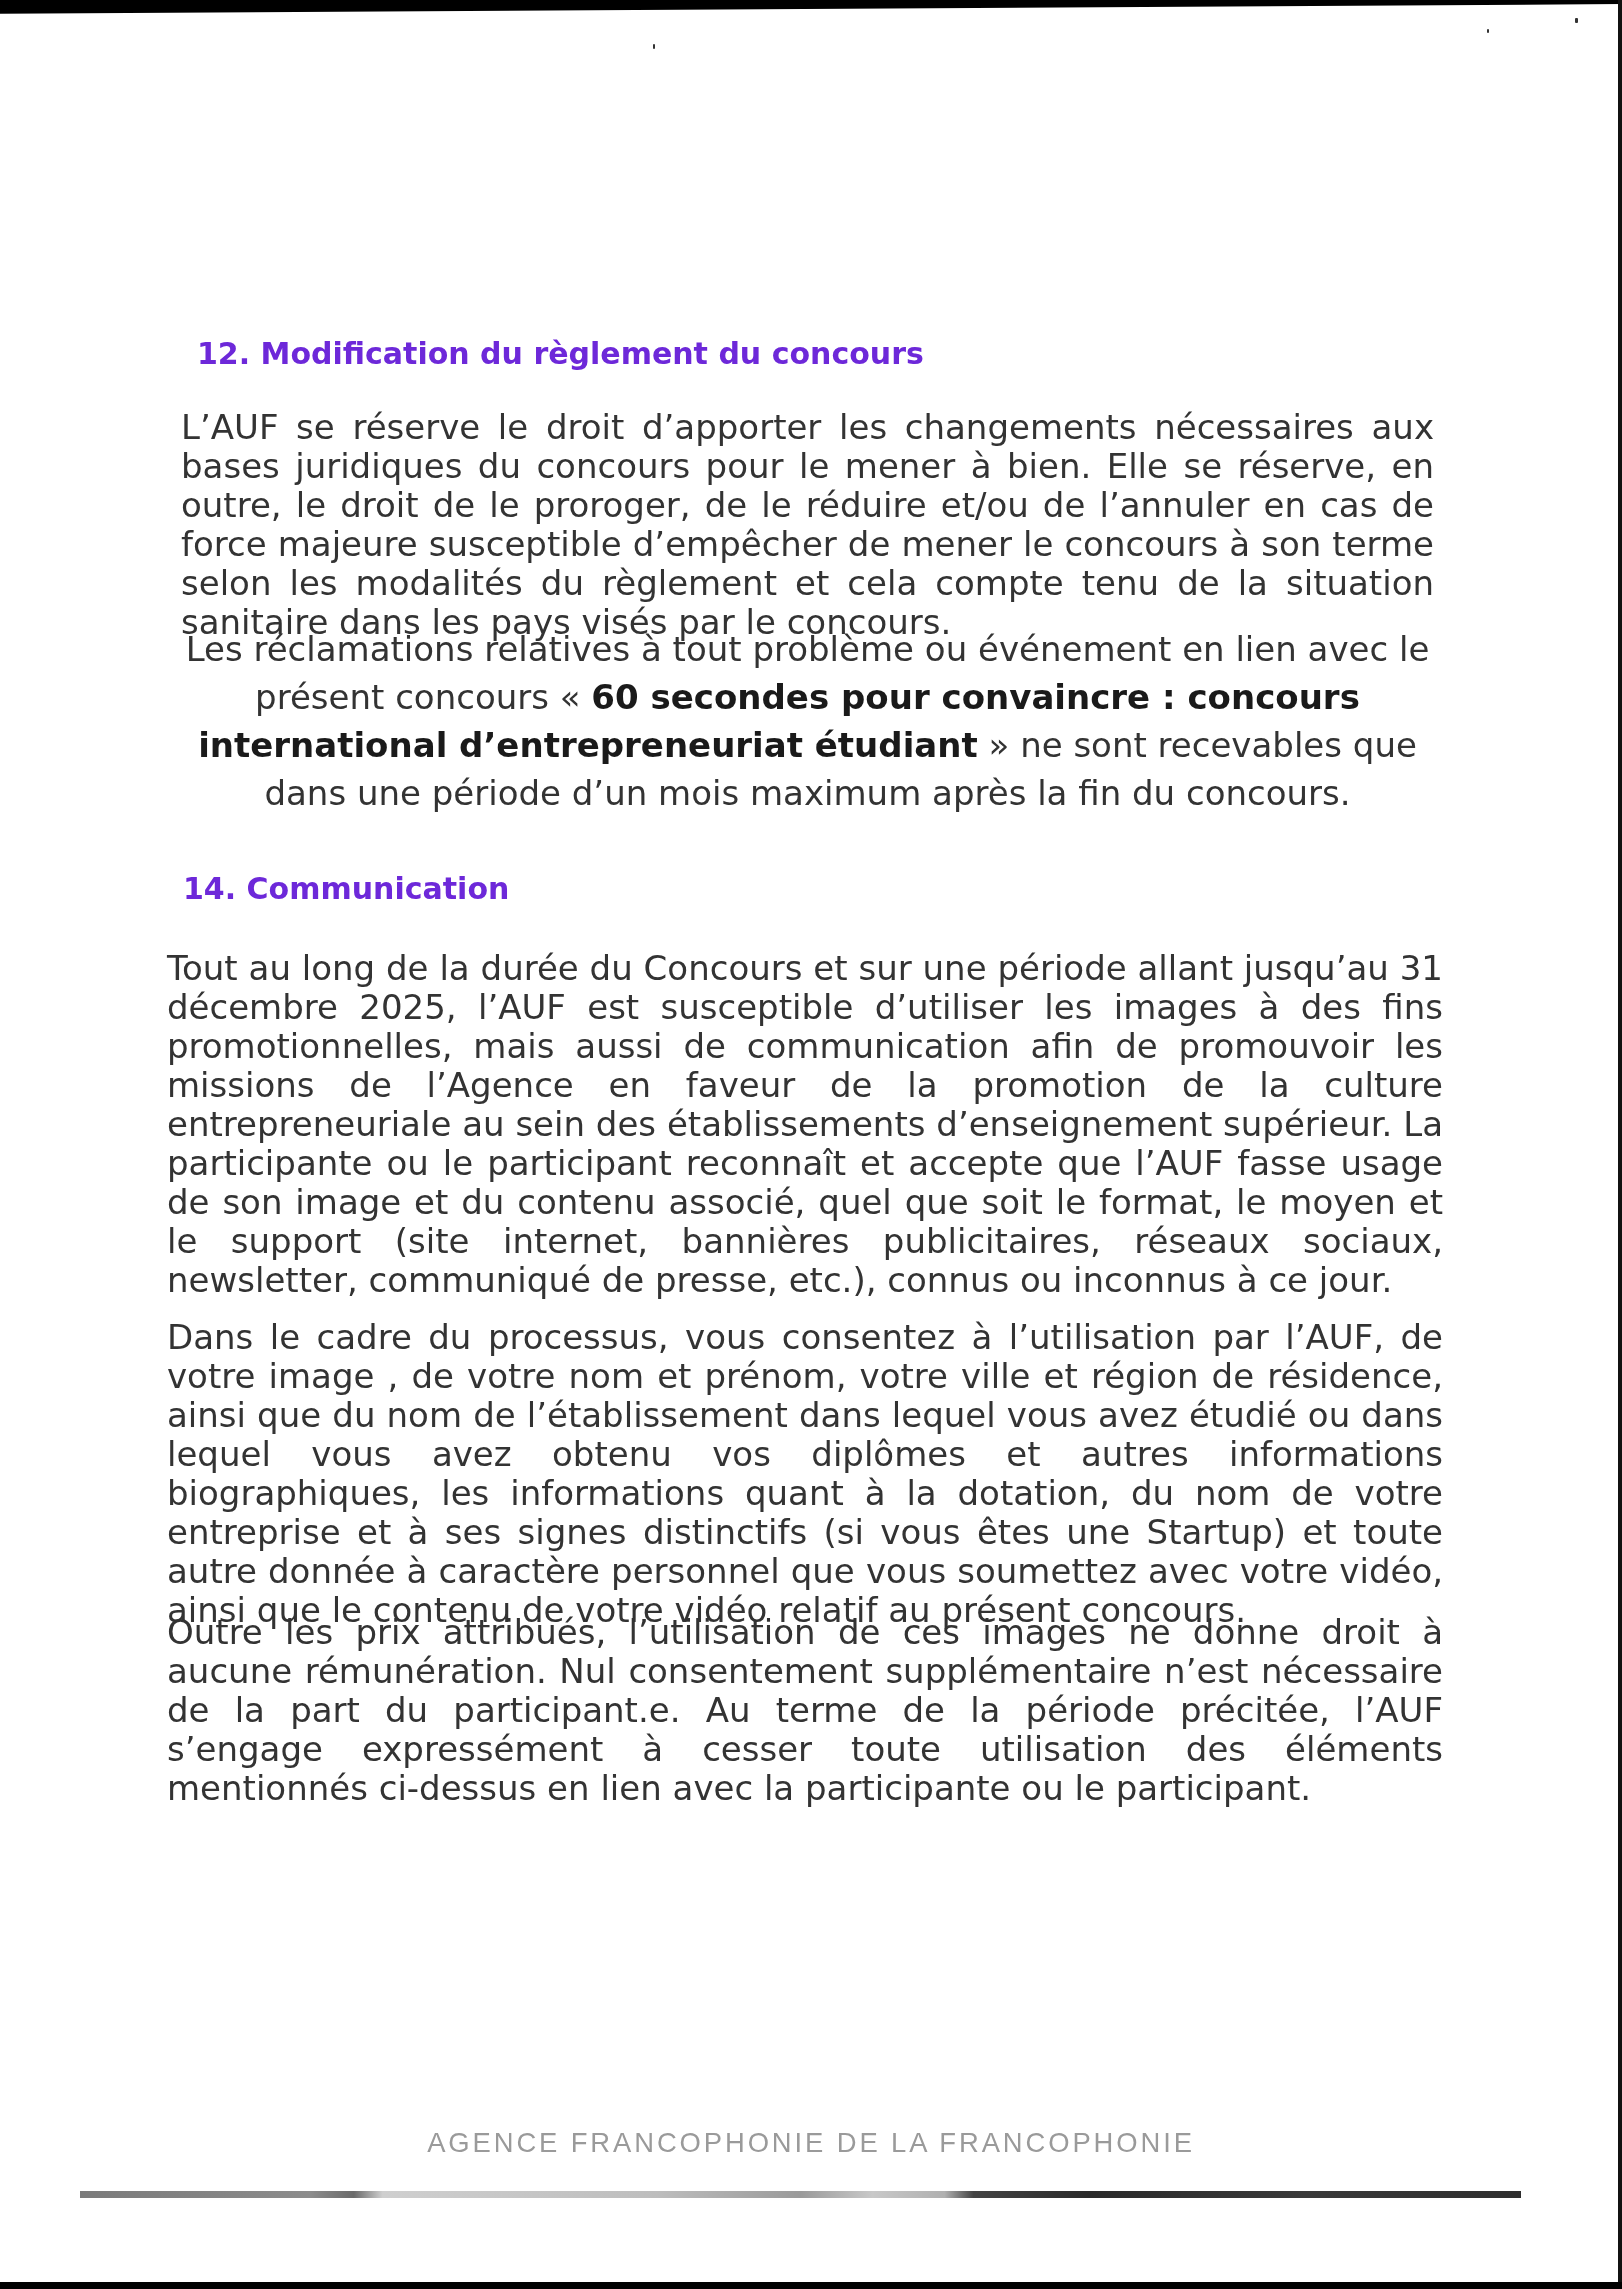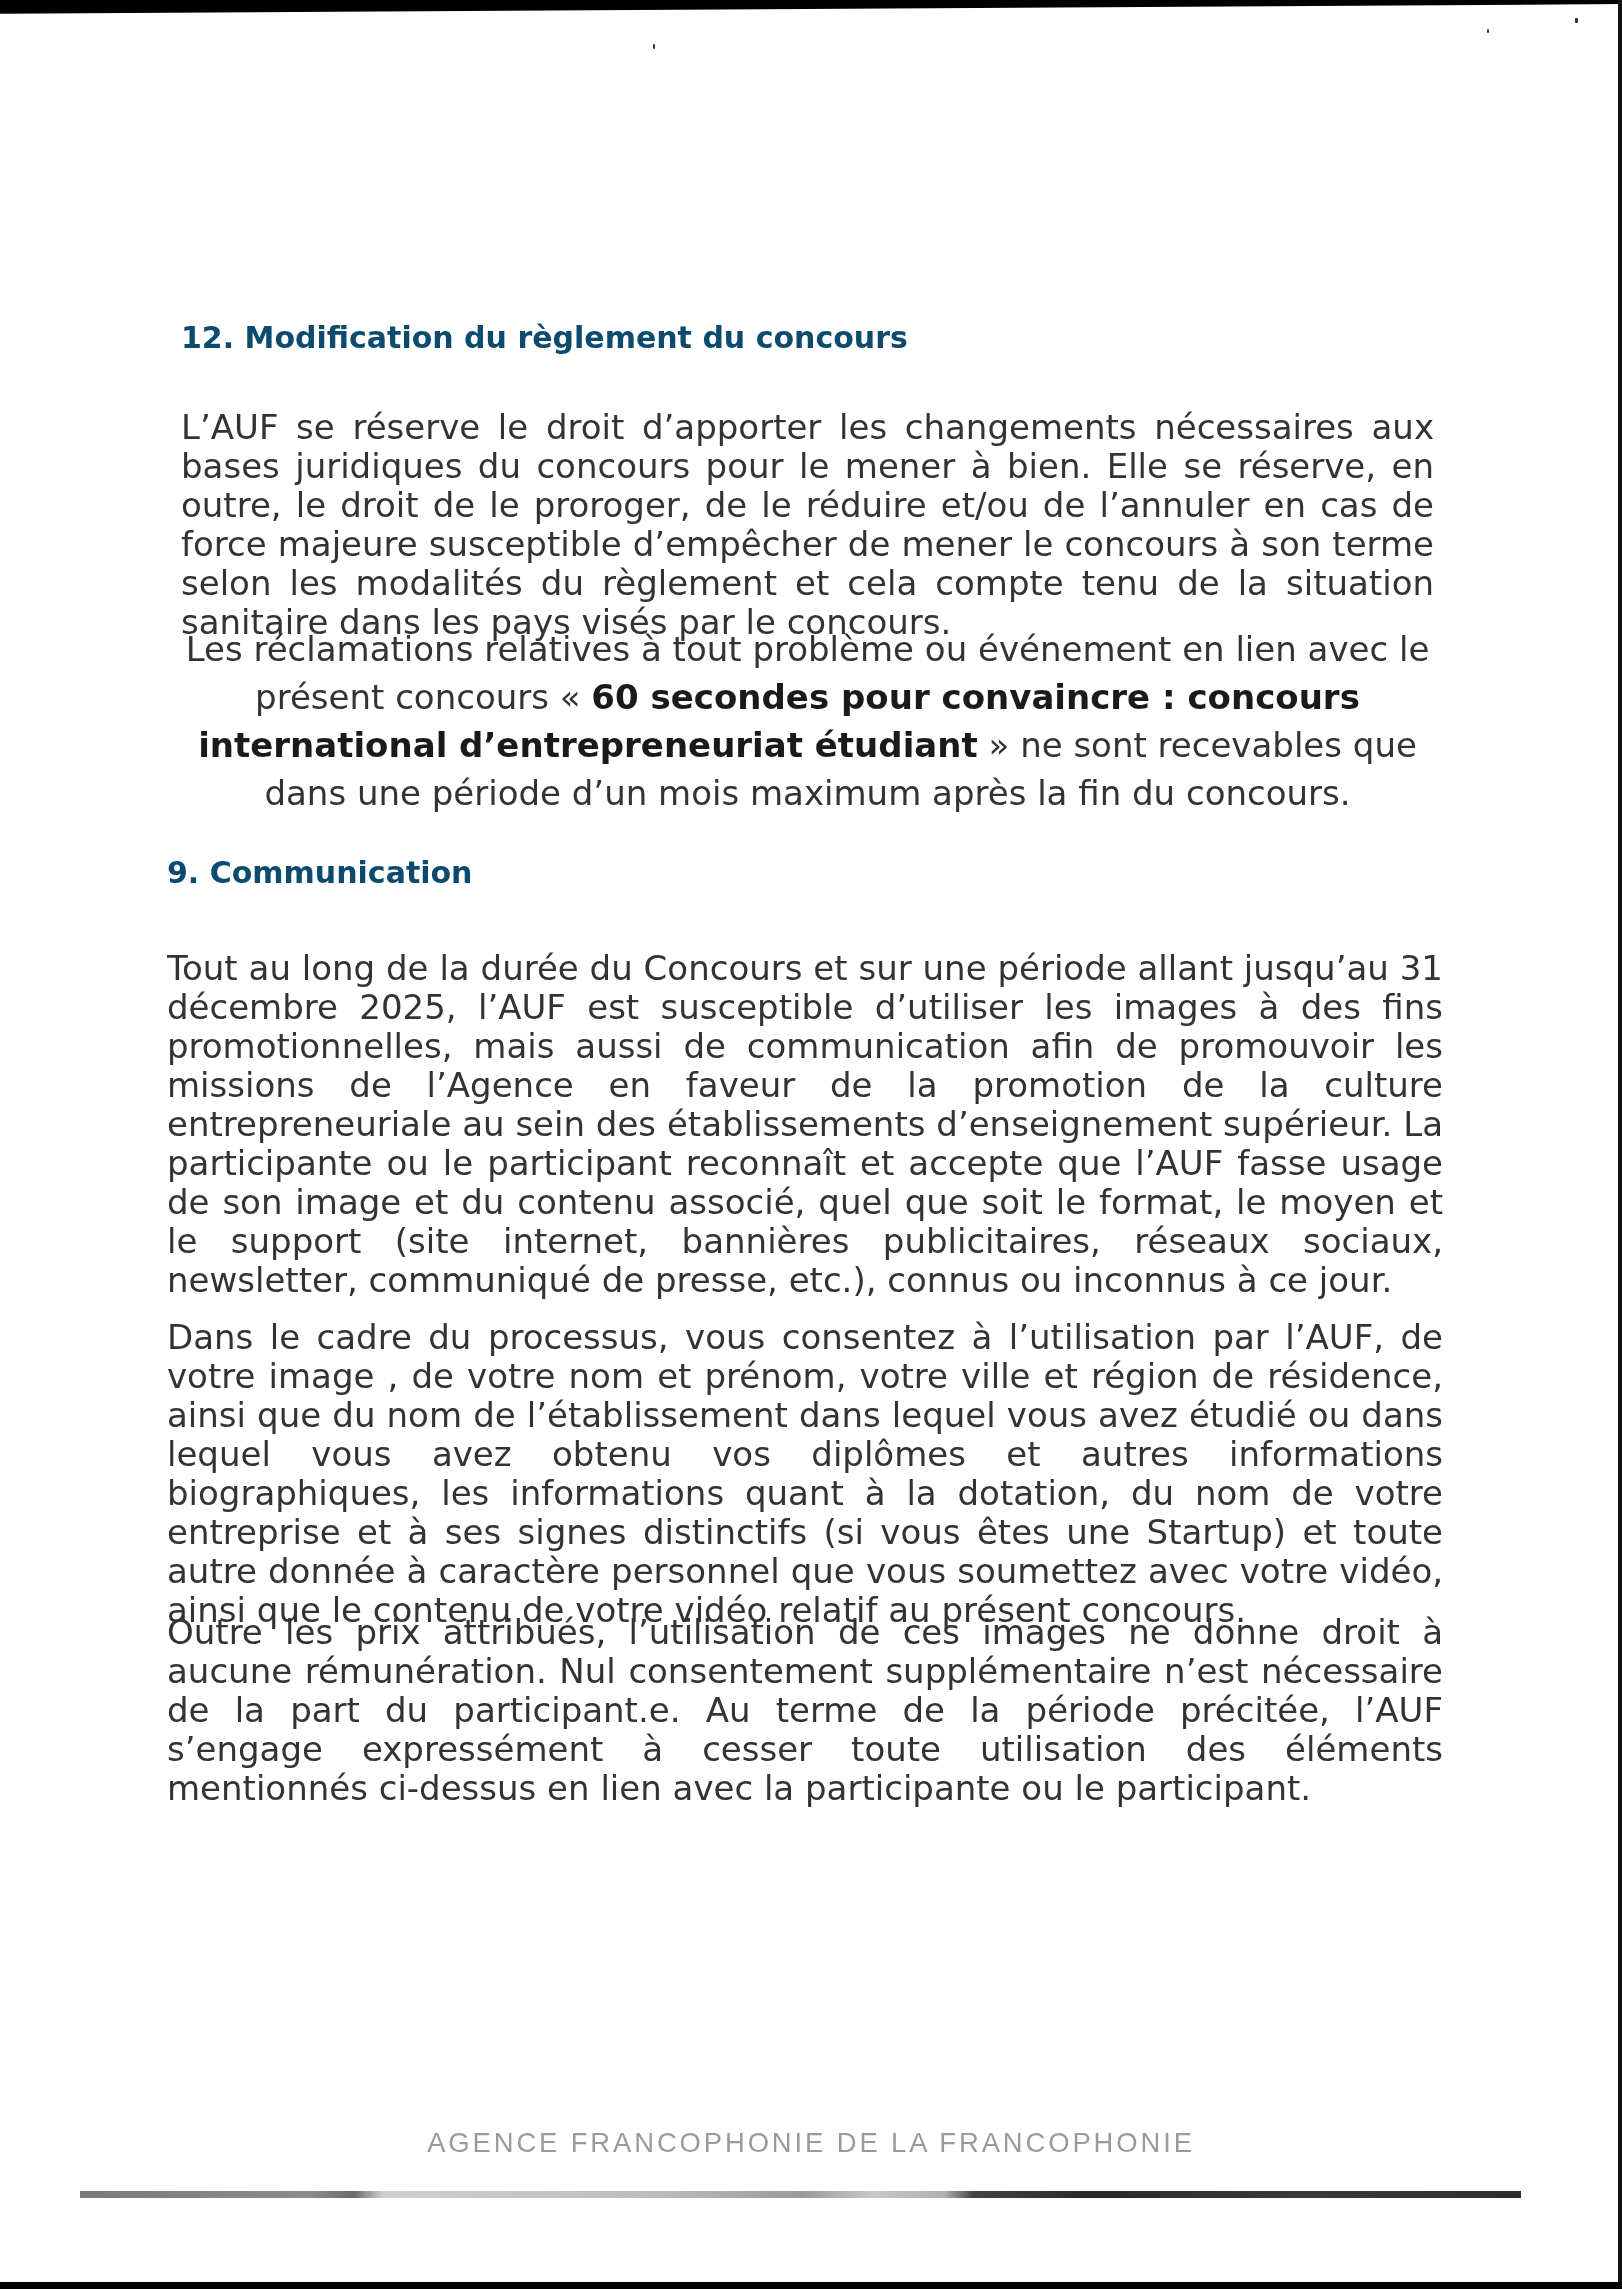--- a/index.html
+++ b/index.html
@@ -16,22 +16,22 @@
   }
   .scan-bottom {
     position: absolute; left: 0; bottom: 0; width: 1622px; height: 7.8px; background: #000;
   }
   .scan-right {
     position: absolute; right: 0; top: 0; width: 3.9px; height: 2290px; background: #111;
   }
   .speck { position: absolute; background: #333; border-radius: 1px; }
 
   h2 {
-    position: absolute; margin: 0; font-weight: bold; font-size: 30px;
-    color: #0c4a6e; letter-spacing: 0;
+    position: absolute; margin: 16px; font-weight: bold; font-size: 30px;
+    color: #6d28d9; letter-spacing: 0;
   }
   .para {
     position: absolute; margin: 0; font-size: 34px; line-height: 39px;
     color: #333; text-align: justify;
   }
   .s12 { left: 181px; width: 1253px; }
   .s13 { left: 167px; width: 1276px; }
   .p-relax { line-height: 48px; text-align: center; }
   .bold { font-weight: bold; color: #1a1a1a; }
 
@@ -54,21 +54,21 @@
 <div class="speck" style="left:653px;top:44px;width:2px;height:4.9px;"></div>
 <div class="speck" style="left:1487px;top:29px;width:2px;height:3.9px;"></div>
 <div class="speck" style="left:1575px;top:17.6px;width:2.9px;height:5.9px;"></div>
 
 <h2 style="left:181px;top:320px;">12. Modification du règlement du concours</h2>
 
 <p class="para s12" style="top:408px;">L’AUF se réserve le droit d’apporter les changements nécessaires aux bases juridiques du concours pour le mener à bien. Elle se réserve, en outre, le droit de le proroger, de le réduire et/ou de l’annuler en cas de force majeure susceptible d’empêcher de mener le concours à son terme selon les modalités du règlement et cela compte tenu de la situation sanitaire dans les pays visés par le concours.</p>
 
 <p class="para s12 p-relax" style="top:625px;"><span>Les réclamations relatives à tout problème ou événement en lien avec le présent concours « </span><span class="bold">60 secondes pour convaincre : concours international d’entrepreneuriat étudiant</span><span> » ne sont recevables que dans une période d’un mois maximum après la fin du concours.</span></p>
 
-<h2 style="left:167px;top:855px;">9. Communication</h2>
+<h2 style="left:167px;top:855px;">14. Communication</h2>
 
 <p class="para s13" style="top:949px;">Tout au long de la durée du Concours et sur une période allant jusqu’au 31 décembre 2025, l’AUF est susceptible d’utiliser les images à des fins promotionnelles, mais aussi de communication afin de promouvoir les missions de l’Agence en faveur de la promotion de la culture entrepreneuriale au sein des établissements d’enseignement supérieur. La participante ou le participant reconnaît et accepte que l’AUF fasse usage de son image et du contenu associé, quel que soit le format, le moyen et le support (site internet, bannières publicitaires, réseaux sociaux, newsletter, communiqué de presse, etc.), connus ou inconnus à ce jour.</p>
 
 <p class="para s13" style="top:1318px;">Dans le cadre du processus, vous consentez à l’utilisation par l’AUF, de votre image , de votre nom et prénom, votre ville et région de résidence, ainsi que du nom de l’établissement dans lequel vous avez étudié ou dans lequel vous avez obtenu vos diplômes et autres informations biographiques, les informations quant à la dotation, du nom de votre entreprise et à ses signes distinctifs (si vous êtes une Startup) et toute autre donnée à caractère personnel que vous soumettez avec votre vidéo, ainsi que le contenu de votre vidéo relatif au présent concours.</p>
 
 <p class="para s13" style="top:1613px;">Outre les prix attribués, l’utilisation de ces images ne donne droit à aucune rémunération. Nul consentement supplémentaire n’est nécessaire de la part du participant.e. Au terme de la période précitée, l’AUF s’engage expressément à cesser toute utilisation des éléments mentionnés ci-dessus en lien avec la participante ou le participant.</p>
 
 <div class="footer-title">AGENCE FRANCOPHONIE DE LA FRANCOPHONIE</div>
 <div class="footer-rule"></div>
 

